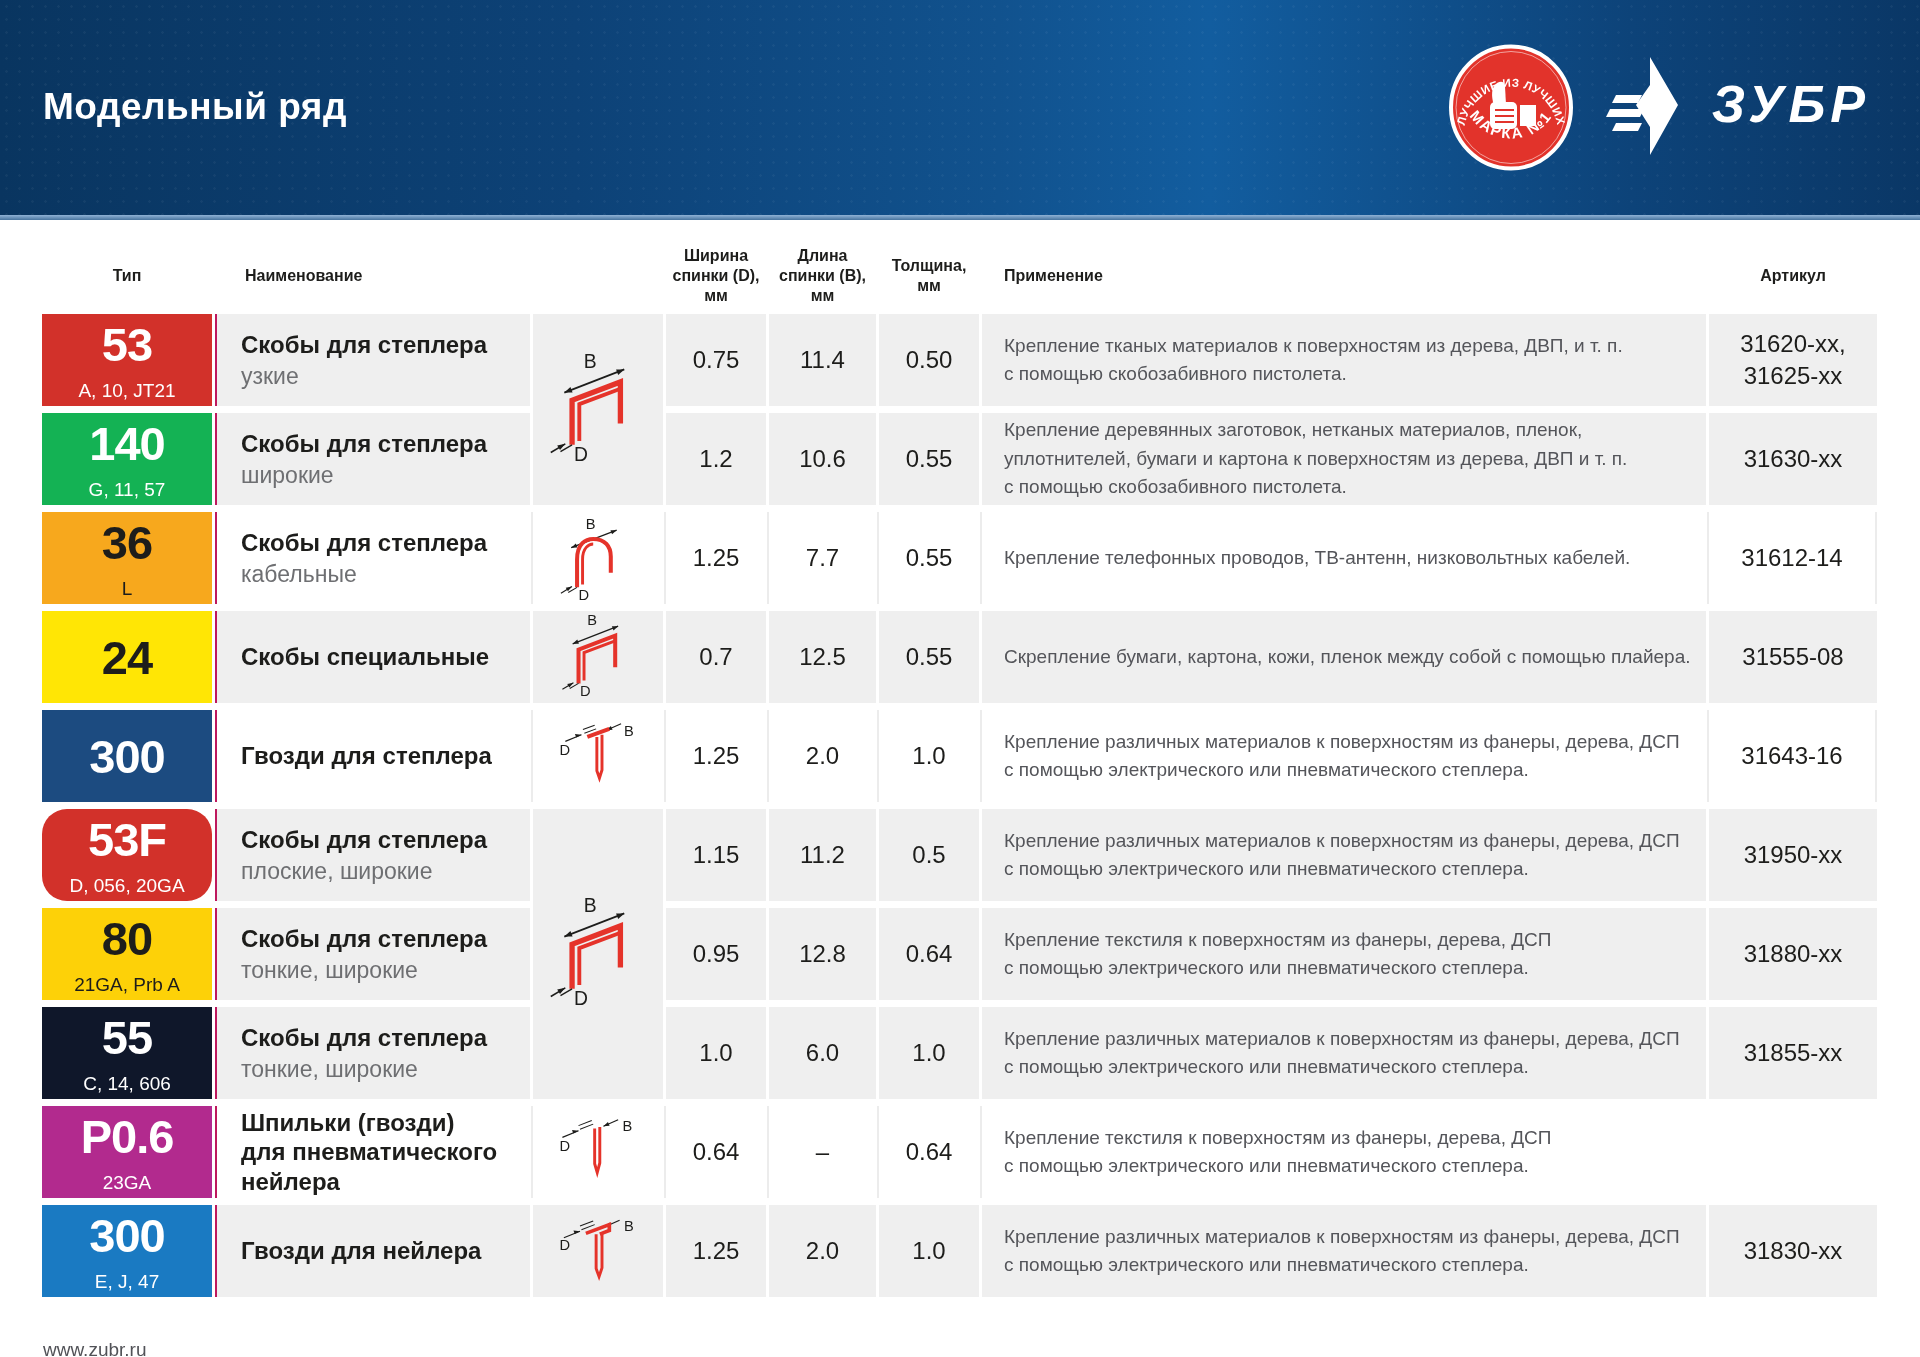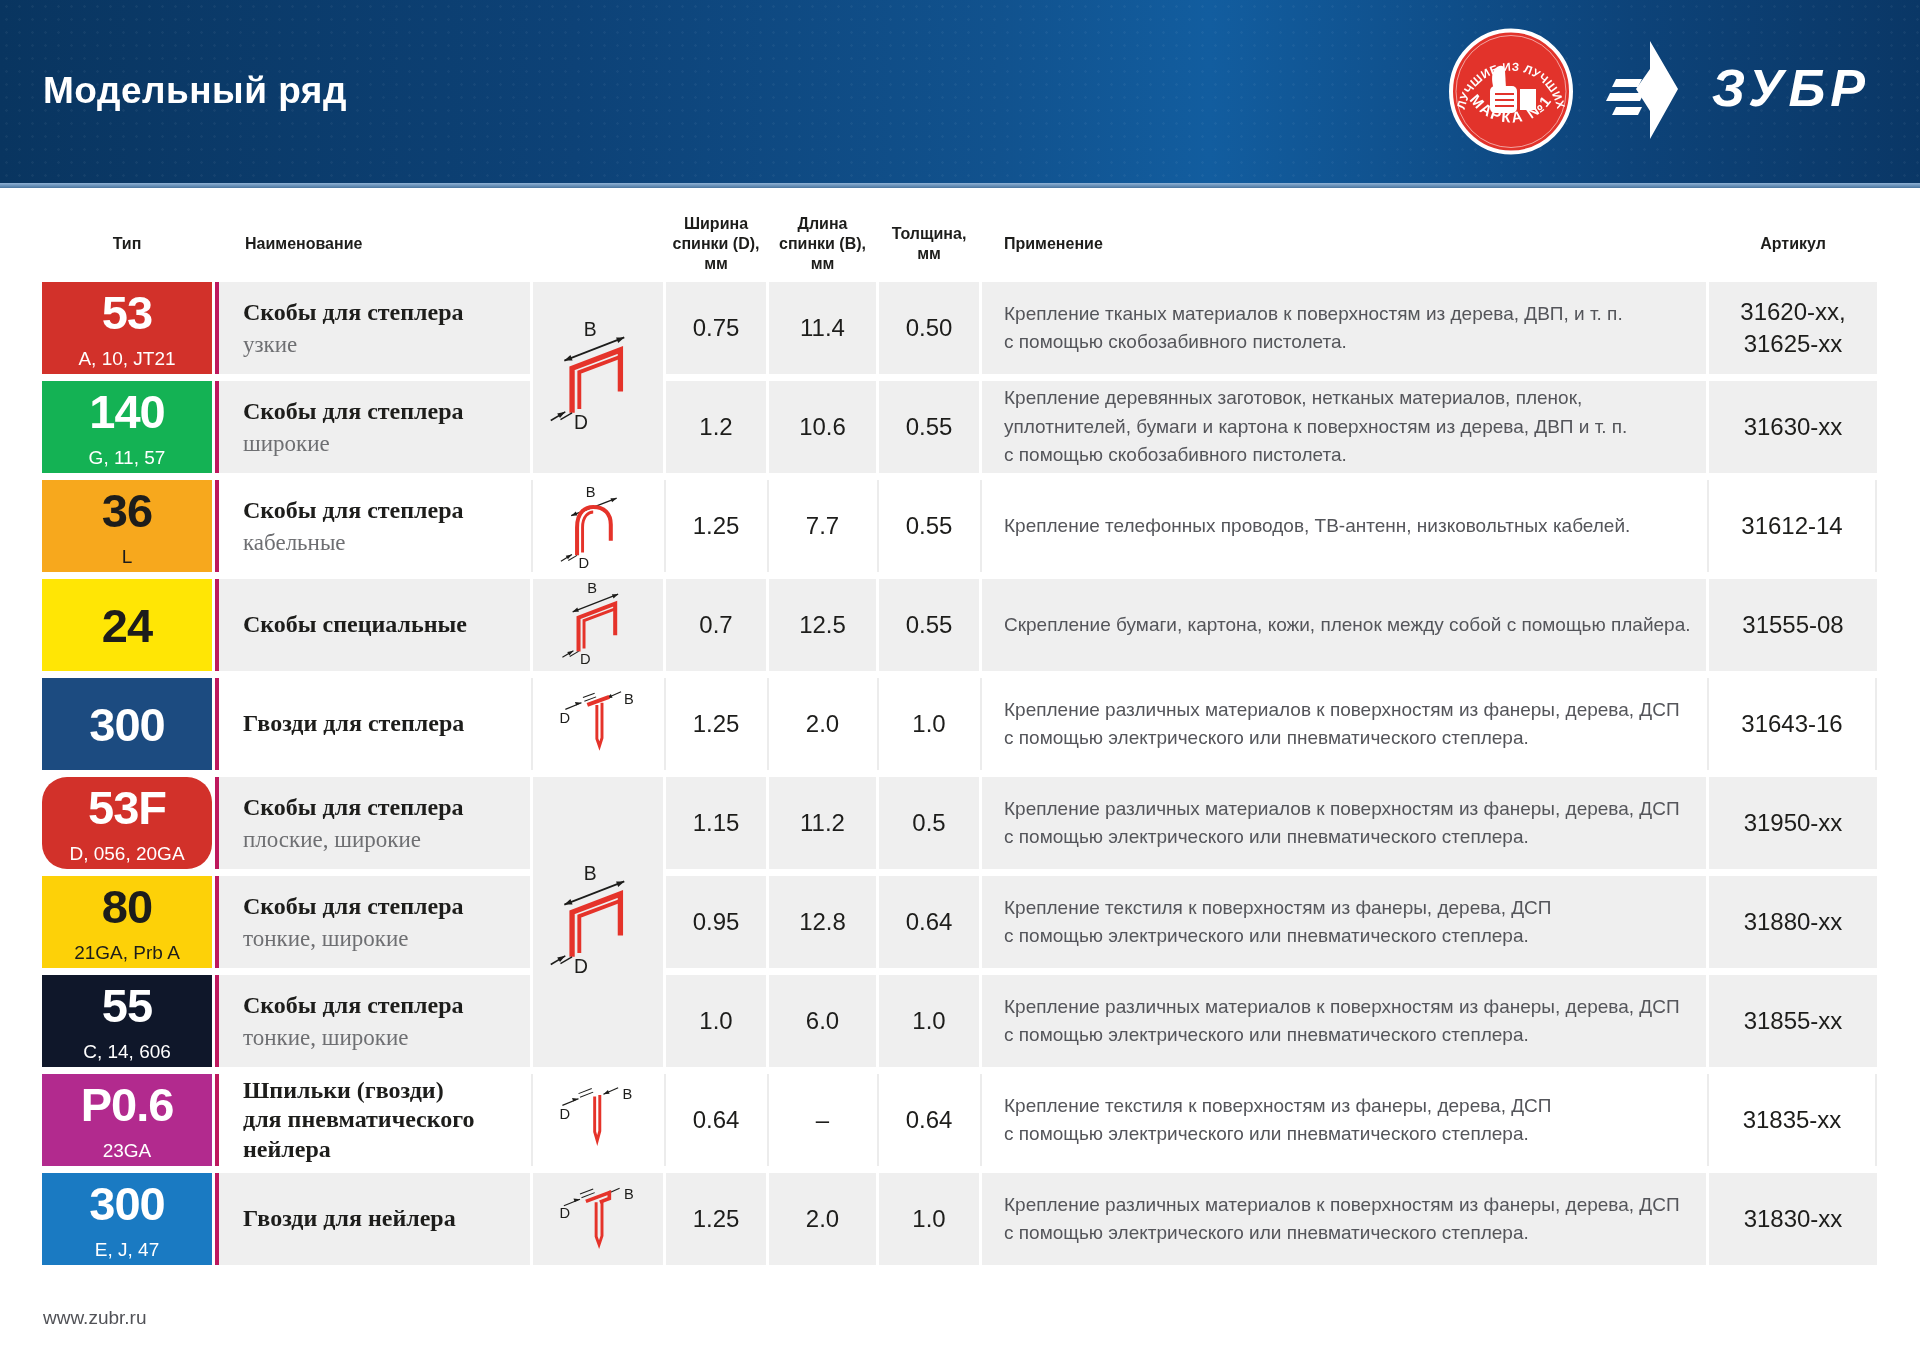--- a/index.html
+++ b/index.html
@@ -7,21 +7,21 @@
   body {
     width:1920px; height:1357px; overflow:hidden;
     background:#ffffff;
     font-family:"Liberation Sans", sans-serif;
     color:#1d1d1b;
   }
 
   
   .page-header {
     position:relative;
-    height:188px;
+    height:220px;
     display:flex; align-items:center; justify-content:space-between;
     padding:0 50px 6px 43px;
     background-image:
       radial-gradient(rgba(255,255,255,.045) 1px, transparent 1.5px),
       linear-gradient(90deg,#093560 0%, #0d4277 30%, #11528e 52%, #125d9f 63%, #0d4379 85%, #0a3766 100%);
     background-size:13px 13px, 100% 100%;
   }
   .page-header::after {
     content:""; position:absolute; left:0; right:0; bottom:0; height:5px;
     background:linear-gradient(180deg,#8fb2d6 0%, #49759f 100%);
@@ -68,21 +68,21 @@
   .cell.badge {
     display:flex; flex-direction:column; align-items:center; justify-content:center;
     line-height:1;
     gap:8px;
   }
   .badge-num { font-size:47px; font-weight:bold; letter-spacing:-1px; }
   .badge-sub { font-size:19px; margin-top:5px; }
 
   .cell.name {
     display:flex; flex-direction:column; justify-content:center;
-    padding-left:24px; padding-right:6px; border-left:4px solid #be185d;font-family:Liberation Serif, serif;
+    padding-left:24px; padding-right:6px; border-left:2px solid #be185d;
   }
   .name-main { font-size:24px; font-weight:bold; line-height:1.22; white-space:pre-line; }
   .name-sub  { font-size:23px; color:#6e6f72; margin-top:4px; }
 
   .cell.val {
     display:flex; align-items:center; justify-content:center;
     font-size:24px; color:#1d1d1b;
   }
   .cell.app {
     display:flex; align-items:center;
@@ -411,21 +411,20 @@
 для пневматического
 нейлера</div>
 
     </div>
     <div class="cell iconsp"></div>
     <div class="cell val c-width">0.64</div>
     <div class="cell val c-length">–</div>
     <div class="cell val c-thick">0.64</div>
     <div class="cell app c-app">Крепление текстиля к поверхностям из фанеры, дерева, ДСП
 с помощью электрического или пневматического степлера.</div>
-    <div class="cell art c-art">31835-xx</div>
   </div>
 </section>
       <section class="block gray">
         <div class="icon-bg"></div>
         <div class="icon-slot">
   <svg viewBox="0 0 110 120">
     <line x1="30" y1="26" x2="48" y2="19" stroke="#1d1d1b" stroke-width="1.4"></line>
     <line x1="32" y1="31" x2="50" y2="24" stroke="#1d1d1b" stroke-width="1.4"></line>
     <line x1="8" y1="42" x2="30" y2="33" stroke="#1d1d1b" stroke-width="1.6"></line>
     <polygon points="30,33 22.9,36.9 21.1,32.1" fill="#1d1d1b"></polygon>

